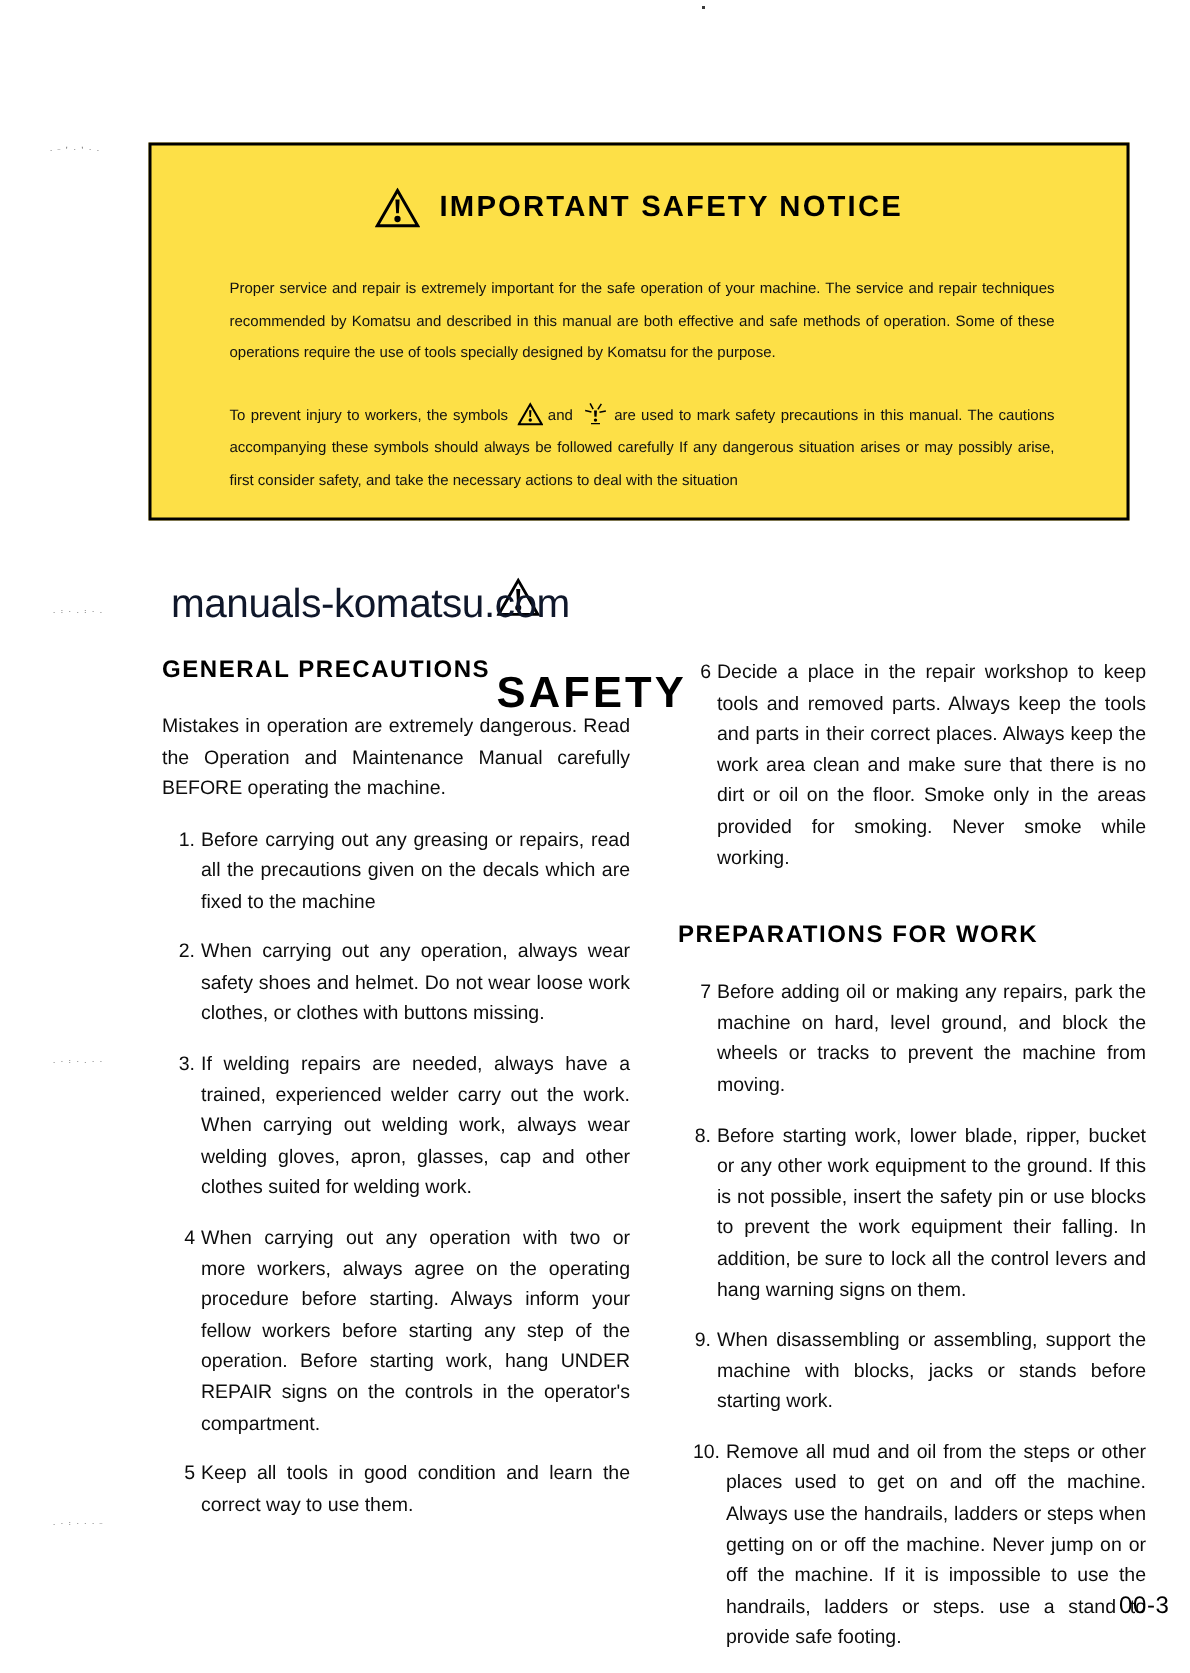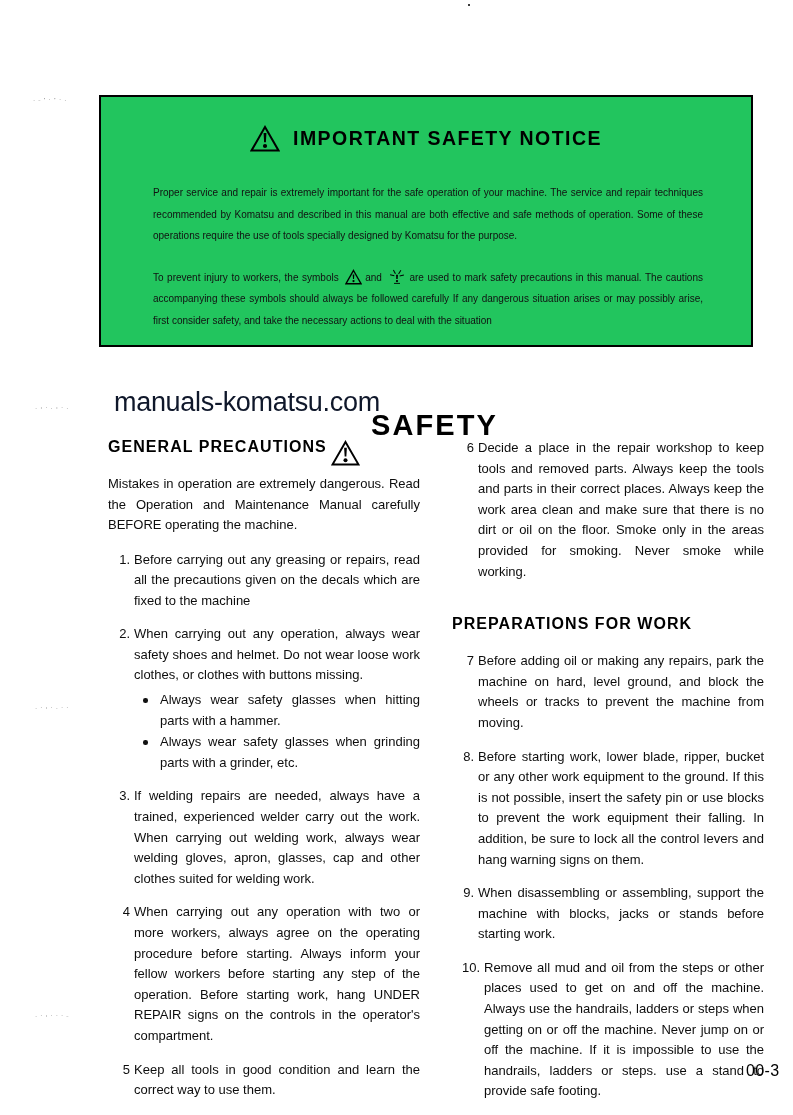--- a/index.html
+++ b/index.html
@@ -39,21 +39,21 @@
 
   
   .notice-box {
     position: absolute;
     left: 99px;
     top: 95px;
     width: 654px;
     height: 252px;
     border: 2.5px solid #000;
     box-sizing: border-box;
-    background: #22c55e;
+    background: #fde047;
   }
   .notice-title-row {
     display: flex;
     align-items: center;
     justify-content: center;
     gap: 13px;
     margin-top: 17px;
   }
   .notice-title {
     font-size: 19.5px;
@@ -81,22 +81,23 @@
     margin: 0 3px;
     line-height: 0;
   }
 
   
   .safety-head {
     position: absolute;
     left: 331px;
     top: 385px;
     display: flex;
-    align-items: flex-end;
+    align-items: flex-start;
     gap: 11px;
+    flex-direction: column;
   }
   .safety-word {
     font-size: 29px;
     font-weight: bold;
     letter-spacing: 2.1px;
     color: #000;
   }
   .watermark {
     position: absolute;
     left: 114px;
@@ -249,24 +250,20 @@
   <p class="intro">Mistakes in operation are extremely dangerous. Read the Operation and Maintenance Manual carefully BEFORE operating the machine.</p>
 
   <ol class="numlist">
     <li>
       <span class="num">1.</span>
       <span>Before carrying out any greasing or repairs, read all the precautions given on the decals which are fixed to the machine</span>
     </li>
     <li>
       <span class="num">2.</span>
       <span>When carrying out any operation, always wear safety shoes and helmet. Do not wear loose work clothes, or clothes with buttons missing.</span>
-      <ul class="bullets">
-        <li>Always wear safety glasses when hitting parts with a hammer.</li>
-        <li>Always wear safety glasses when grinding parts with a grinder, etc.</li>
-      </ul>
     </li>
     <li>
       <span class="num">3.</span>
       <span>If welding repairs are needed, always have a trained, experienced welder carry out the work. When carrying out welding work, always wear welding gloves, apron, glasses, cap and other clothes suited for welding work.</span>
     </li>
     <li>
       <span class="num">4</span>
       <span>When carrying out any operation with two or more workers, always agree on the operating procedure before starting. Always inform your fellow workers before starting any step of the operation. Before starting work, hang UNDER REPAIR signs on the controls in the operator's compartment.</span>
     </li>
     <li>

